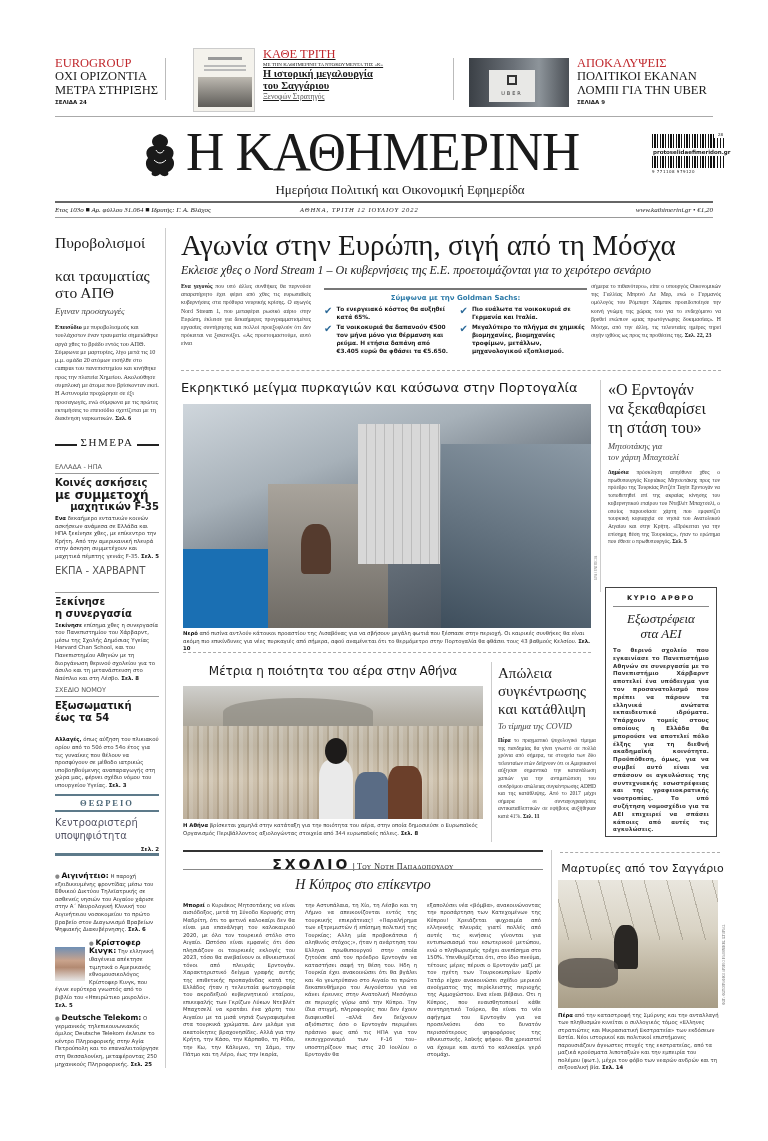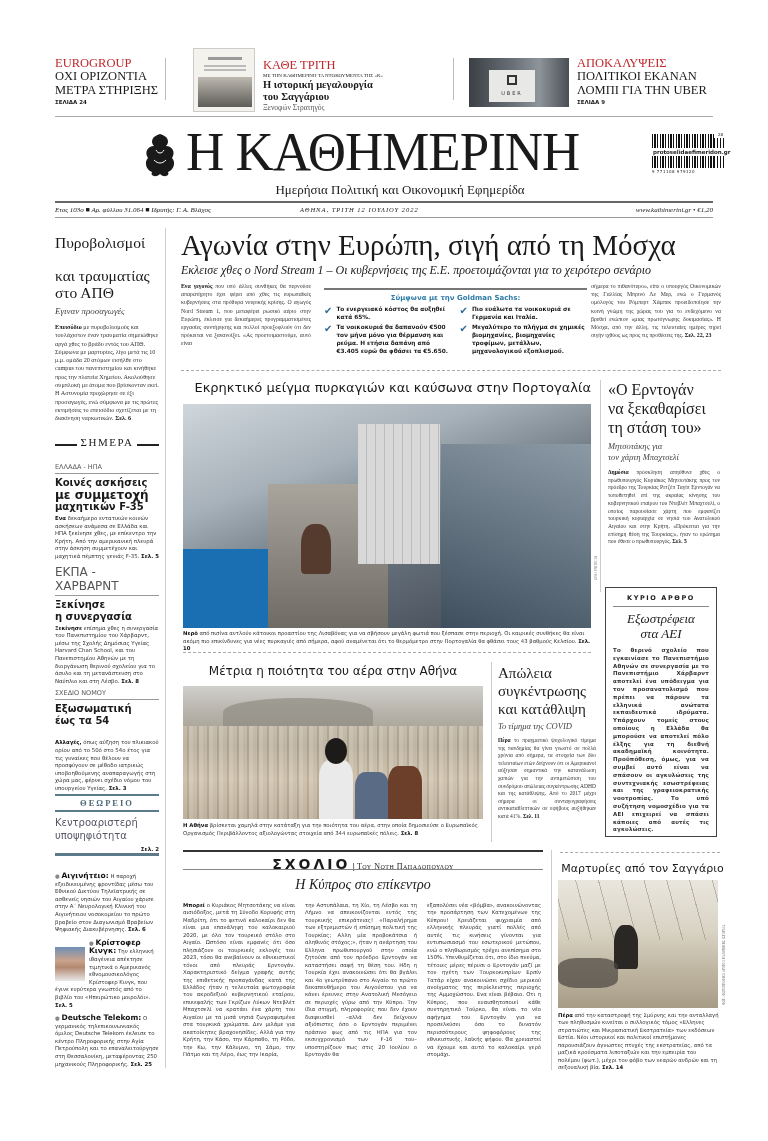--- a/index.html
+++ b/index.html
@@ -25,21 +25,21 @@
   <div class="sans" style="font-size:5.5px;font-weight:bold;margin-top:2px;">ΣΕΛΙΔΑ 24</div>
 </div>
 <div class="vr" style="left:165px;top:58px;height:42px;"></div>
 
 <div class="photo" style="left:193px;top:48px;width:62px;height:64px;background:#f4f2ec;border:1px solid #ccc;">
   <div style="position:absolute;left:14px;top:8px;width:34px;height:3px;background:#999;"></div>
   <div style="position:absolute;left:10px;top:16px;width:42px;height:2px;background:#bbb;"></div>
   <div style="position:absolute;left:10px;top:20px;width:42px;height:2px;background:#bbb;"></div>
   <div style="position:absolute;left:4px;top:28px;width:54px;height:30px;background:linear-gradient(180deg,#bdb9b1 0%,#8d8a84 50%,#5f5d59 100%);"></div>
 </div>
-<div class="abs" style="left:263px;top:59px;width:160px;">
+<div class="abs" style="left:263px;top:48px;width:160px;text-decoration:underline;">
   <div class="red" style="font-size:12.5px;line-height:13px;">ΚΑΘΕ ΤΡΙΤΗ</div>
   <div style="font-size:5px;line-height:7px;white-space:nowrap;">ΜΕ ΤΗΝ ΚΑΘΗΜΕΡΙΝΗ ΤΑ ΝΤΟΚΟΥΜΕΝΤΑ ΤΗΣ «Κ»</div>
   <div style="font-size:10.5px;font-weight:bold;line-height:12px;">Η ιστορική μεγαλουργία</div>
   <div style="font-size:10.5px;font-weight:bold;line-height:12px;">του Σαγγάριου</div>
   <div style="font-size:7.5px;color:#555;line-height:10px;">Ξενοφών Στρατηγός</div>
 </div>
 <div class="vr" style="left:453px;top:58px;height:42px;"></div>
 
 <div class="photo" style="left:469px;top:58px;width:100px;height:49px;background:linear-gradient(90deg,#3b4046 0%,#6b7178 45%,#8d949a 70%,#4a4f55 100%);">
   <div style="position:absolute;left:20px;top:12px;width:46px;height:32px;background:#e8e8e6;"></div>
@@ -94,25 +94,25 @@
   <div style="font-size:11px;letter-spacing:1.5px;">ΣΗΜΕΡΑ</div>
   <div style="flex:1;height:2px;background:#222;margin-top:6px;"></div>
   </div>
 </div>
 
 <div class="abs" style="left:55px;top:463px;width:104px;">
   <div style="margin-bottom:4px;">
     <div class="sans" style="font-size:6.5px;color:#555;border-bottom:1px solid #999;padding-bottom:2px;margin-bottom:3px;">ΕΛΛΑΔΑ - ΗΠΑ</div>
     <div class="sans" style="font-size:10px;font-weight:bold;line-height:12px;">Κοινές ασκήσεις</div>
     <div class="sans" style="font-size:12px;font-weight:bold;line-height:12px;">με συμμετοχή</div>
-    <div class="sans" style="font-size:10px;font-weight:bold;line-height:12px;margin-bottom:2px;">μαχητικών F-35</div>
+    <div class="sans" style="font-size:10px;font-weight:bold;line-height:12px;margin-bottom:2px;text-align:right;">μαχητικών F-35</div>
     <div class="body-txt sans" style="font-size:5.4px;line-height:7.6px;"><b>Ενα</b><span> δεκαήμερο εντατικών κοινών ασκήσεων ανάμεσα σε Ελλάδα και ΗΠΑ ξεκίνησε χθες, με επίκεντρο την Κρήτη. Από την αμερικανική πλευρά στην άσκηση συμμετέχουν και μαχητικά πέμπτης γενιάς F-35. </span><span class="ref">Σελ. 5</span></div>
   </div>
   <div style="margin-bottom:4px;">
-    <div class="sans" style="font-size:12px;color:#555;border-bottom:1px solid #999;padding-bottom:2px;margin-bottom:3px;">ΕΚΠΑ - ΧΑΡΒΑΡΝΤ</div>
+    <div class="sans" style="font-size:10px;color:#555;border-bottom:1px solid #999;padding-bottom:16px;margin-bottom:3px;">ΕΚΠΑ - ΧΑΡΒΑΡΝΤ</div>
     <div class="sans" style="font-size:10px;font-weight:bold;line-height:12px;">Ξεκίνησε</div>
     <div class="sans" style="font-size:10px;font-weight:bold;line-height:12px;margin-bottom:2px;">η συνεργασία</div>
     <div class="body-txt sans" style="font-size:5.4px;line-height:7.6px;"><b>Ξεκίνησε</b><span> επίσημα χθες η συνεργασία του Πανεπιστημίου του Χάρβαρντ, μέσω της Σχολής Δημόσιας Υγείας Harvard Chan School, και του Πανεπιστημίου Αθηνών με τη διοργάνωση θερινού σχολείου για το άσυλο και τη μετανάστευση στο Ναύπλιο και στη Λέσβο. </span><span class="ref">Σελ. 8</span></div>
   </div>
   <div>
     <div class="sans" style="font-size:6.5px;color:#555;border-bottom:1px solid #999;padding-bottom:2px;margin-bottom:3px;">ΣΧΕΔΙΟ ΝΟΜΟΥ</div>
     <div class="sans" style="font-size:10px;font-weight:bold;line-height:12px;">Εξωσωματική</div>
     <div class="sans" style="font-size:10px;font-weight:bold;line-height:12px;margin-bottom:12px;">έως τα 54</div>
     <div class="body-txt sans" style="font-size:5.4px;line-height:7.6px;"><b>Αλλαγές,</b><span> όπως αύξηση του πλικιακού ορίου από το 50ό στο 54ο έτος για τις γυναίκες που θέλουν να προσφύγουν σε μέθοδο ιατρικώς υποβοηθούμενης αναπαραγωγής στη χώρα μας, φέρνει σχέδιο νόμου του υπουργείου Υγείας. </span><span class="ref">Σελ. 3</span></div>
   </div>
@@ -165,21 +165,21 @@
         <span class="sans" style="font-size:5.8px;font-weight:bold;line-height:7.7px;">Μεγαλύτερο το πλήγμα σε χημικές βιομηχανίες, βιομηχανίες τροφίμων, μετάλλων, μηχανολογικού εξοπλισμού.</span>
       </div>
     </div>
   </div>
 </div>
 
 <div class="abs body-txt" style="left:591px;top:282px;width:130px;text-align:justify;font-size:5.8px;line-height:8.2px;"><span>σήμερα το πιθανότερο», είπε ο υπουργός Οικονομικών της Γαλλίας Μπρινό Λε Μερ, ενώ ο Γερμανός ομόλογός του Ρόμπερτ Χάμπεκ προειδοποίησε την κοινή γνώμη της χώρας του για το ενδεχόμενο να βρεθεί ενώπιον «μιας πρωτόγνωρης δοκιμασίας». Η Μόσχα, από την άλλη, τις τελευταίες ημέρες τηρεί σιγήν ιχθύος ως προς τις προθέσεις της. </span><span class="ref">Σελ. 22, 23</span></div>
 
 <div class="dash" style="left:181px;top:370px;width:540px;"></div>
 
-<div class="abs sans" style="left:181px;top:380px;width:410px;text-align:right;font-size:13px;white-space:nowrap;">Εκρηκτικό μείγμα πυρκαγιών και καύσωνα στην Πορτογαλία</div>
+<div class="abs sans" style="left:181px;top:380px;width:410px;text-align:left;font-size:13px;white-space:nowrap;">Εκρηκτικό μείγμα πυρκαγιών και καύσωνα στην Πορτογαλία</div>
 <div class="photo" style="left:183px;top:404px;width:408px;height:224px;background:linear-gradient(160deg,#cfd6dc 0%,#a7b1b9 30%,#6c7680 55%,#3d4650 100%);">
   <div style="position:absolute;left:0;top:145px;width:118px;height:80px;background:#1a6fb3;"></div>
   <div style="position:absolute;left:85px;top:80px;width:120px;height:145px;background:linear-gradient(180deg,#a9a49c,#6e6a64);"></div>
   <div style="position:absolute;left:175px;top:20px;width:82px;height:140px;background:repeating-linear-gradient(90deg,#d8d8d8 0 8px,#bcbcbc 8px 9px);"></div>
   <div style="position:absolute;left:258px;top:40px;width:150px;height:185px;background:linear-gradient(200deg,#8c9aa6,#3e4e5c);"></div>
   <div style="position:absolute;left:118px;top:120px;width:30px;height:50px;background:#553b2e;border-radius:40% 40% 10% 10%;"></div>
 </div>
 <div class="abs" style="left:594px;top:580px;font-size:3.5px;color:#777;transform:rotate(-90deg);transform-origin:left top;white-space:nowrap;">EPA / PATRICIA</div>
 <div class="abs body-txt sans" style="left:183px;top:630px;width:410px;font-size:5.3px;line-height:7.6px;"><b>Νερό</b><span> από πισίνα αντλούν κάτοικοι προαστίου της Λισαβόνας για να σβήσουν μεγάλη φωτιά που ξέσπασε στην περιοχή. Οι καιρικές συνθήκες θα είναι ακόμη πιο επικίνδυνες για νέες πυρκαγιές από σήμερα, αφού αναμένεται ότι το θερμόμετρο στην Πορτογαλία θα φθάσει τους 43 βαθμούς Κελσίου. </span><span class="ref">Σελ. 10</span></div>
 

